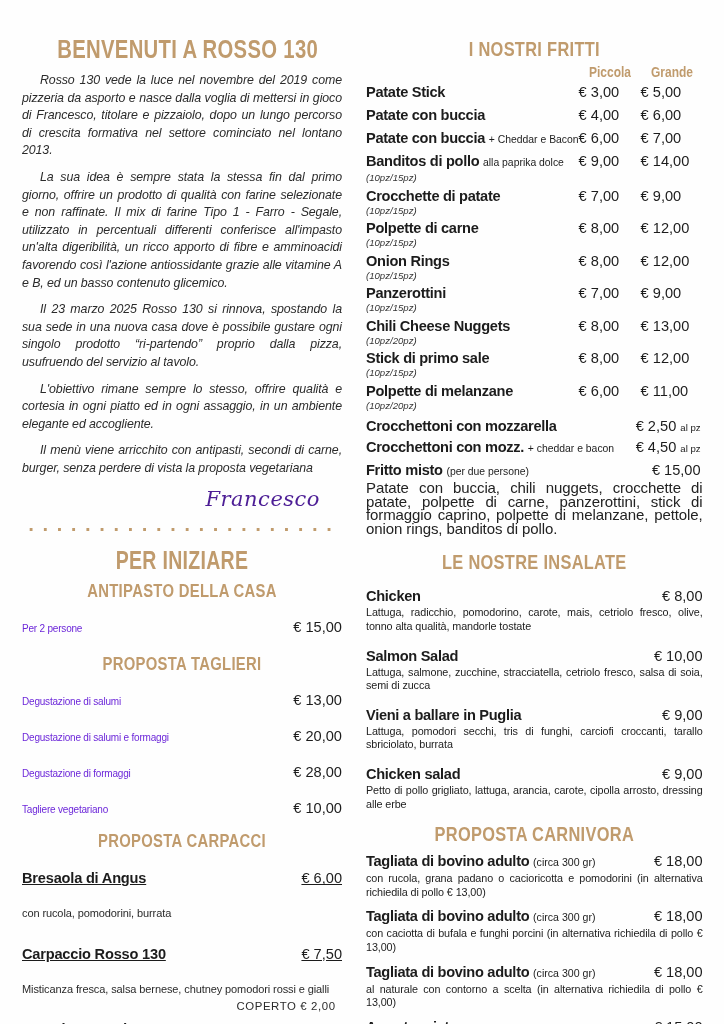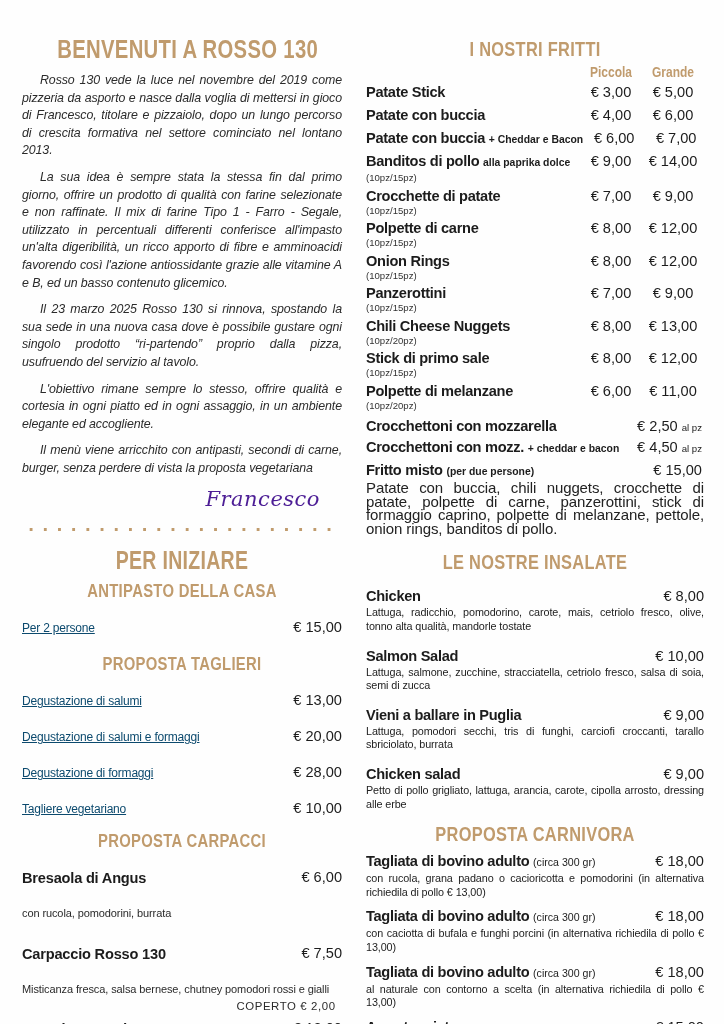--- a/index.html
+++ b/index.html
@@ -87,39 +87,39 @@
 
   
   .row {
     display: flex;
     align-items: baseline;
     justify-content: space-between;
     margin-top: 16px;
     gap: 8px;
   }
   .row .nm {
-    font-size: 12px;
+    font-size: 10px;
     line-height: 19px;
     letter-spacing: -0.2px;
-    color: #0c4a6e;
-    text-decoration: underline;
+    color: #6d28d9;
   }
   .row .pr {
     font-size: 14.6px;
     line-height: 19px;
     white-space: nowrap;
     color: #1c1c1c;
   }
 
   .item-block { margin-top: 17px; }
   .item-block .line {
     display: flex;
-    align-items: flex-start;
+    align-items: center;
     justify-content: space-between;
     gap: 8px;
+    text-decoration: underline;
   }
   .item-block .nm {
     font-size: 14.6px;
     font-weight: 700;
     line-height: 18px;
     letter-spacing: -0.2px;
   }
   .item-block .pr {
     font-size: 14.6px;
     white-space: nowrap;
@@ -158,37 +158,38 @@
   .fr-name {
     flex: 1 1 auto;
     font-size: 14.6px;
     font-weight: 700;
     line-height: 18px;
     letter-spacing: -0.3px;
     white-space: nowrap;
     overflow: visible;
   }
   .fr-name .sfx {
-    font-weight: 700;
+    font-weight: 400;
     font-size: 10.4px;
     letter-spacing: 0;
   }
   .fr-p1, .fr-p2 {
     flex: 0 0 auto;
     width: 62px;
-    text-align: center;
+    text-align: left;
     font-size: 14.6px;
     line-height: 18px;
     white-space: nowrap;
   }
   .fr-qty {
     font-size: 9.6px;
     line-height: 11.5px;
     color: #333;
     margin-top: 0px;
+    font-style: italic;
   }
 
   .fr-single {
     display: flex;
     align-items: baseline;
     margin-top: 3px;
   }
   .fr-single .fr-name { flex: 1 1 auto; }
   .fr-single .one-price {
     flex: 0 0 auto;

